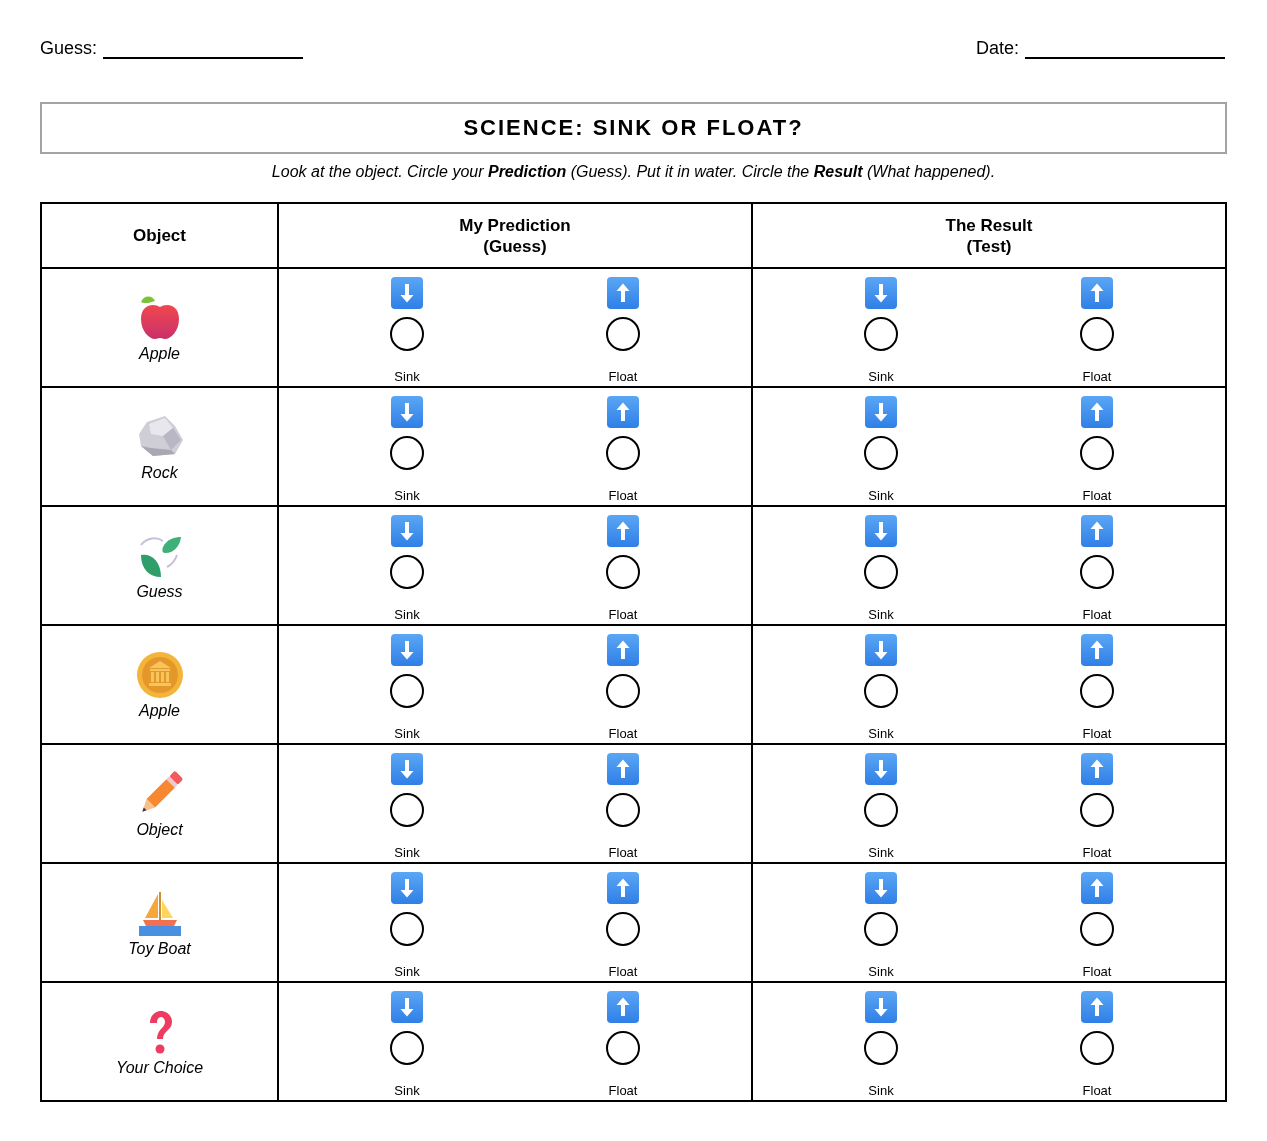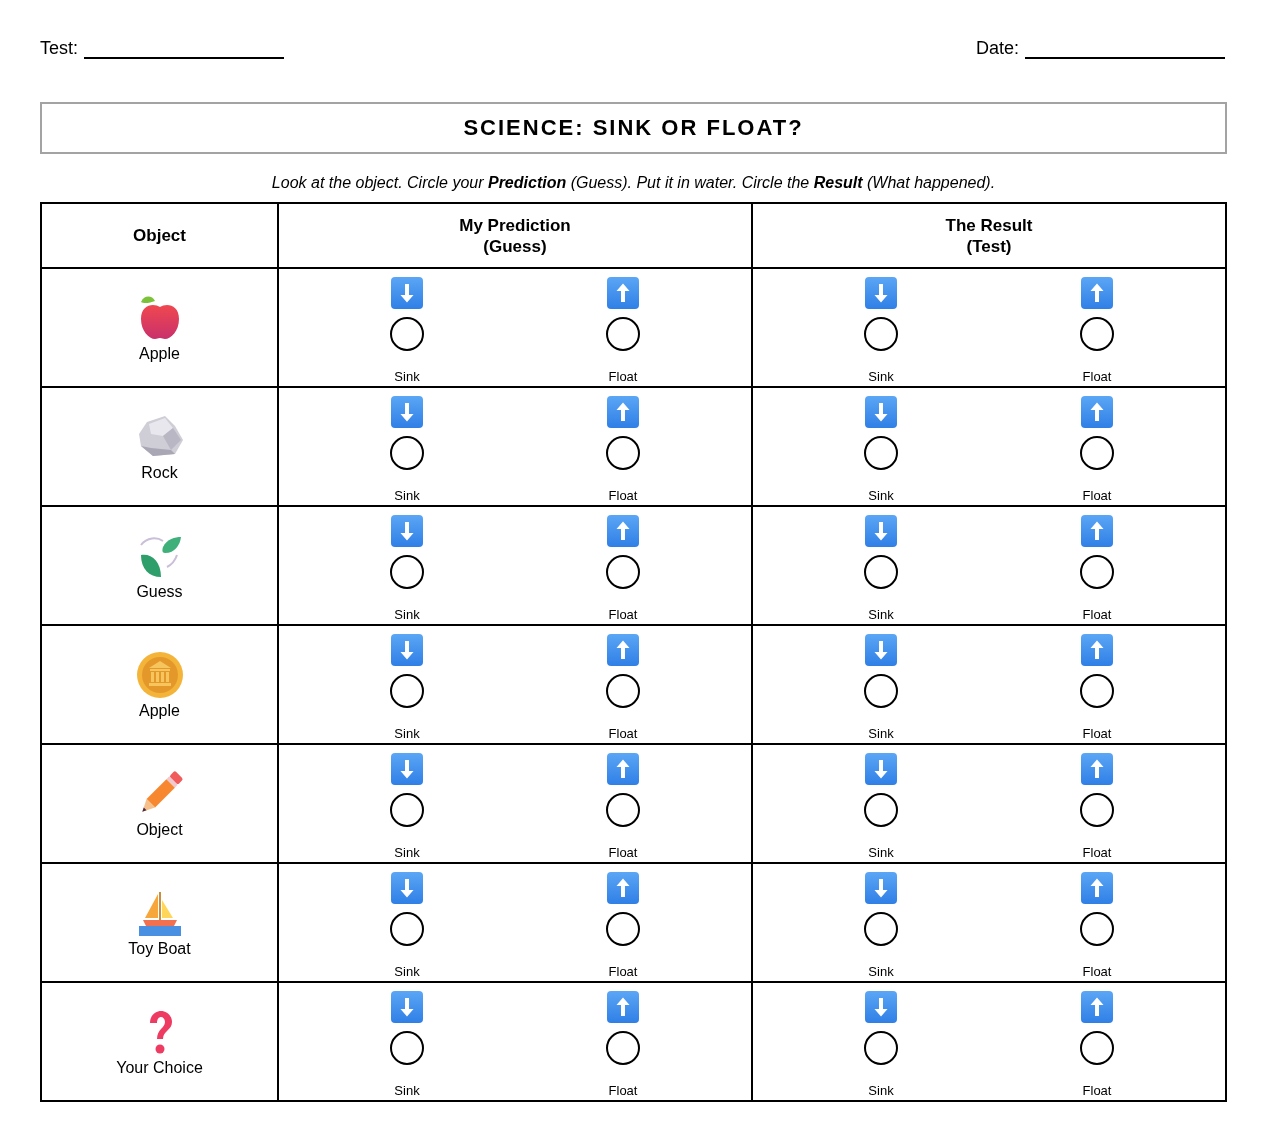--- a/index.html
+++ b/index.html
@@ -6,43 +6,43 @@
   html, body { width: 1267px; height: 1141px; background: #fff; }
   body { font-family: "Liberation Sans", sans-serif; color: #000; position: relative; }
   .topline { position: absolute; top: 38px; font-size: 18px; display: flex; align-items: flex-end; }
   .topline .blank { display: inline-block; border-bottom: 2px solid #000; height: 18px; margin-left: 6px; }
   #name-line { left: 40px; }
   #name-line .blank { width: 200px; }
   #date-line { left: 976px; text-align: right; }
   #date-line .blank { width: 200px; }
   .title-box { position: absolute; left: 40px; top: 102px; width: 1187px; height: 52px; border: 2px solid #a3a3a3;
     display: flex; align-items: center; justify-content: center; font-weight: bold; font-size: 22px; letter-spacing: 2px; }
-  .instructions { position: absolute; left: 0; width: 1267px; top: 174px; text-align: center; font-size: 16px; font-style: italic; }
+  .instructions { position: absolute; left: 0; width: 1267px; top: 163px; text-align: center; font-size: 16px; font-style: italic; }
   .instructions b { font-weight: bold; }
   table.grid { position: absolute; left: 40px; top: 202px; width: 1187px; border-collapse: collapse; border-radius: 12px; }
   table.grid th, table.grid td { border: 2px solid #000; text-align: center; vertical-align: middle; }
   table.grid th { height: 65px; font-size: 17px; font-weight: bold; line-height: 21px; }
   th.c-object, td.c-object { width: 237px; }
   th.c-pred, td.c-pred { width: 474px; }
   table.grid td { height: 119px; }
-  .obj { display: flex; flex-direction: column; align-items: center; justify-content: center; }
+  .obj { display: flex; flex-direction: column; align-items: center; justify-content: center; font-style: italic; }
   .obj .emoji { width: 50px; height: 50px; display: flex; align-items: center; justify-content: center; }
   .obj .label { font-size: 16px; margin-top: 2px; }
   .choices { display: flex; justify-content: space-around; align-items: center; padding: 0 20px; }
   .choice { display: flex; flex-direction: column; align-items: center; width: 100px; margin-top: 6px; }
   .arrow-box { width: 32px; height: 32px; border-radius: 4px; background: linear-gradient(180deg, #5ba6f5, #2f7fe6);
     display: flex; align-items: center; justify-content: center; }
   .circle { width: 34px; height: 34px; border: 2px solid #000; border-radius: 50%; margin-top: 8px; }
   .choice .clabel { font-size: 13px; margin-top: 18px; }
 </style>
 </head>
 <body>
 
 <div id="name-line" class="topline">
-  <span>Test:</span>
+  <span>Guess:</span>
   <span class="blank"></span>
 </div>
 <div id="date-line" class="topline">
   <span>Date:</span>
   <span class="blank"></span>
 </div>
 
 <div class="title-box">SCIENCE: SINK OR FLOAT?</div>
 
 <div class="instructions"><span>Look at the object. Circle your </span><b>Prediction</b><span> (Guess). Put it in water. Circle the </span><b>Result</b><span> (What happened).</span></div>

